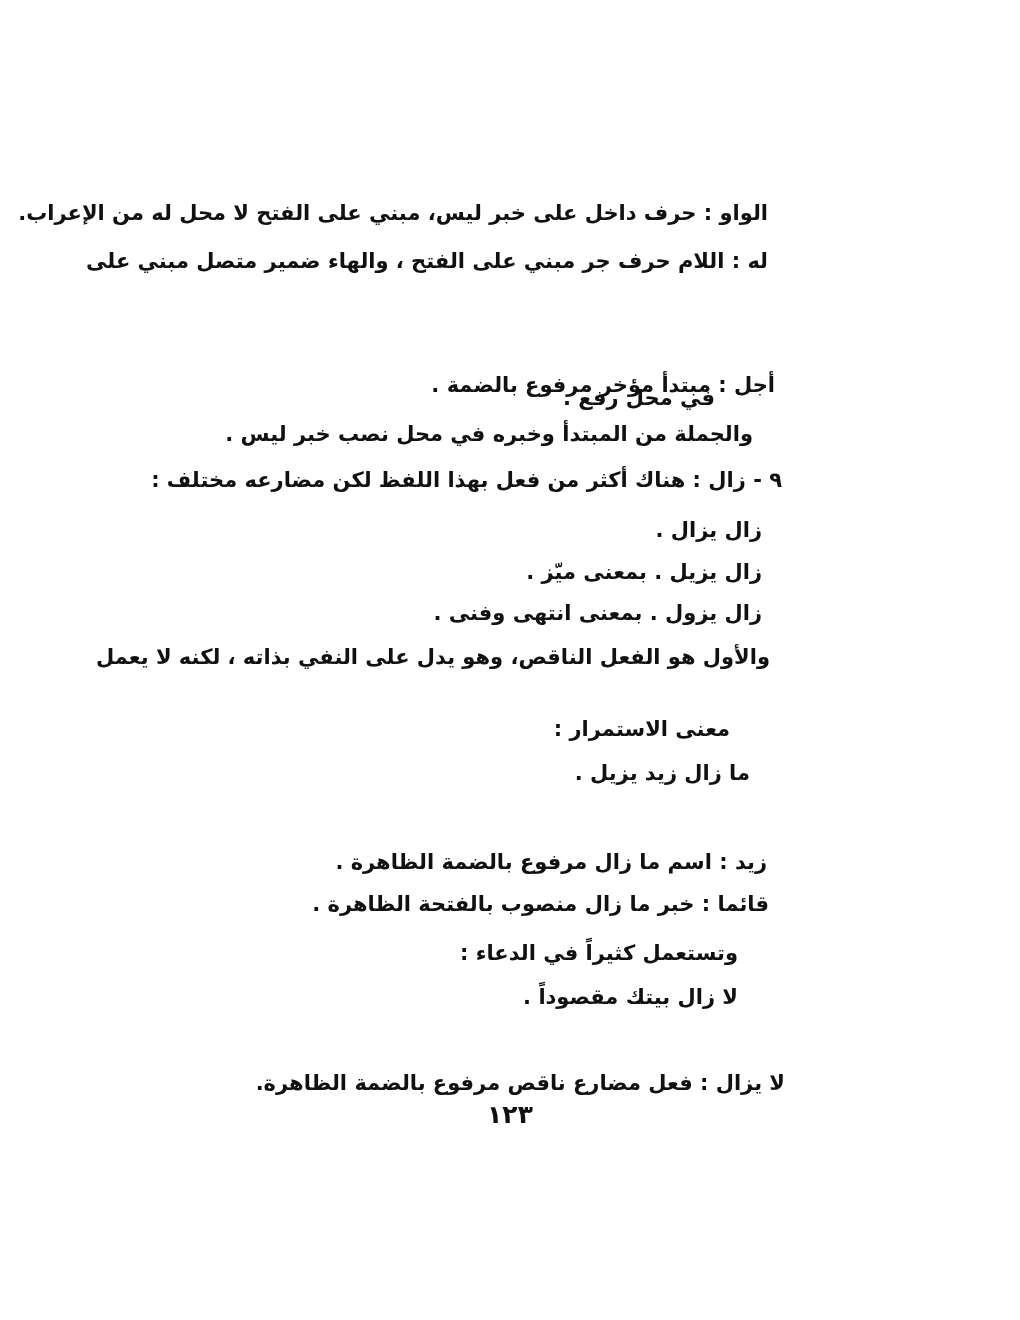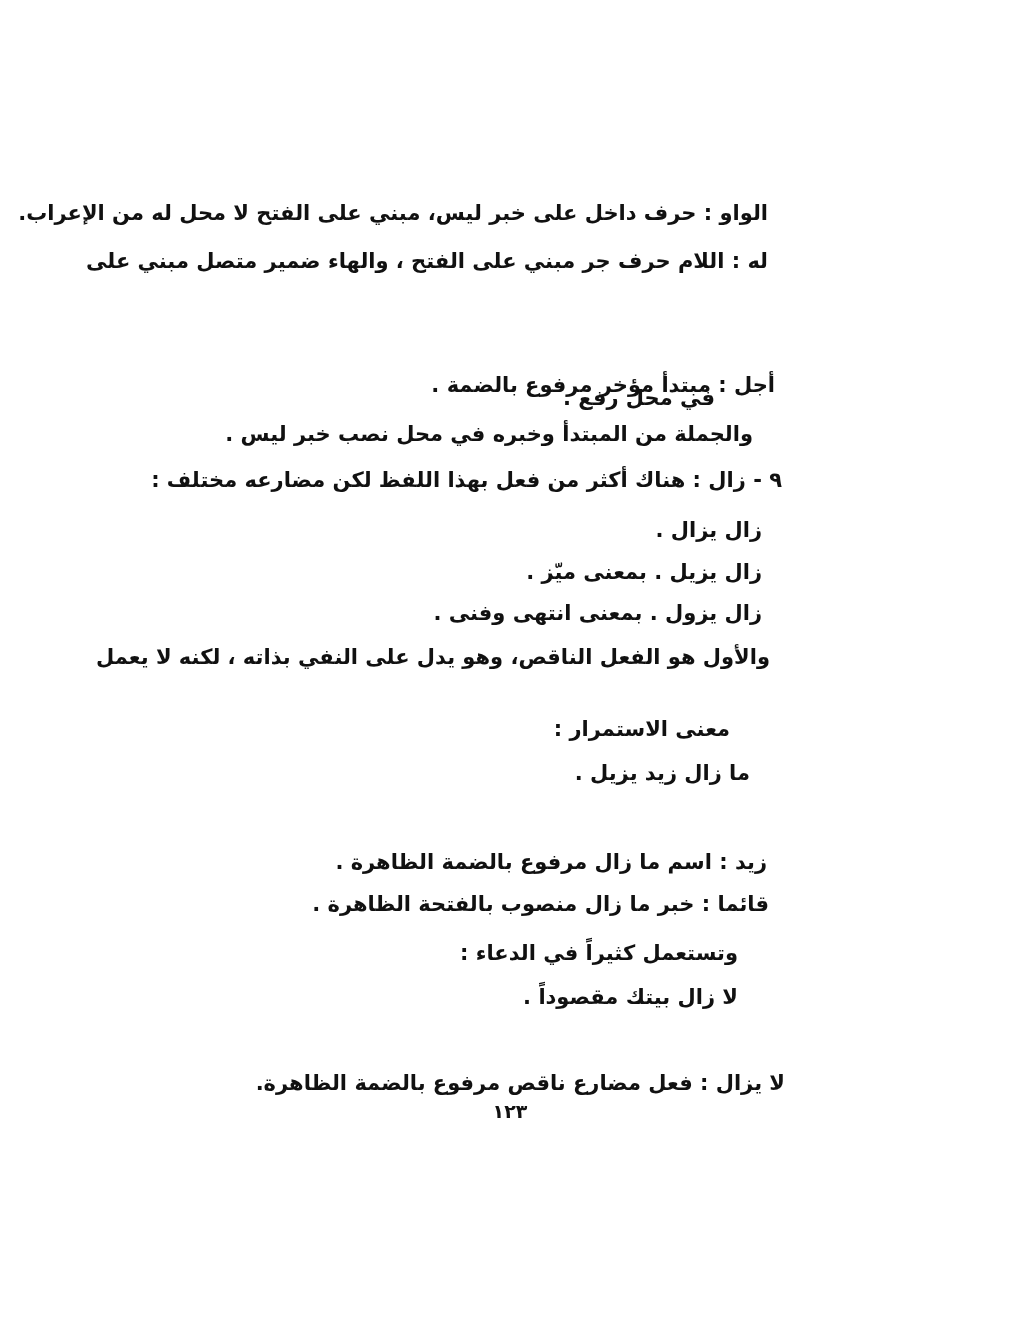--- a/index.html
+++ b/index.html
@@ -9,21 +9,21 @@
     }
     .page { position: absolute; left: 0; top: 0; width: 1020px; height: 1320px; }
     .line {
       position: absolute; direction: rtl; text-align: center;
       font-size: 21px; line-height: 30px; white-space: nowrap;
       font-weight: 600;
     }
     .bold { font-weight: 800; }
     .pagenum {
       position: absolute; left: 480px; top: 1100px; width: 60px;
-      text-align: center; font-size: 19px; font-weight: 700; direction: rtl;
+      text-align: center; font-size: 25px; font-weight: 700; direction: rtl;
     }
   </style>
 </head>
 <body>
 
 <div class="page">
   <div class="line" style="right:252px; top:198px;"><span class="bold">الواو</span><span> : حرف داخل على خبر ليس، مبني على الفتح لا محل له من الإعراب.</span></div>
   <div class="line" style="right:252px; top:246px;"><span class="bold">له</span><span> : اللام حرف جر مبني على الفتح ، والهاء ضمير متصل مبني على</span></div>
   <div class="line" style="right:305px; top:336px;margin-top:47px;"><span>في محل رفع .</span></div>
   <div class="line" style="right:245px; top:370px;"><span class="bold">أجل</span><span> : مبتدأ مؤخر مرفوع بالضمة .</span></div>

